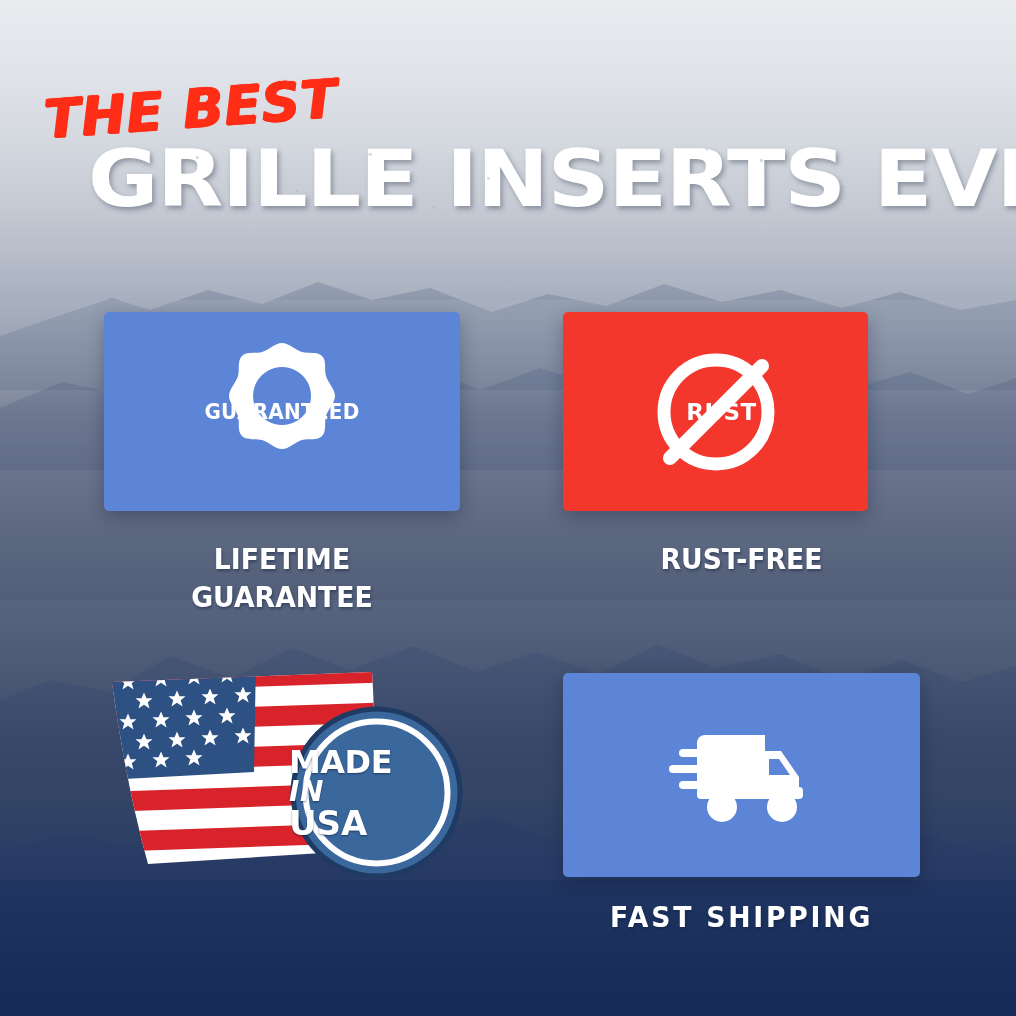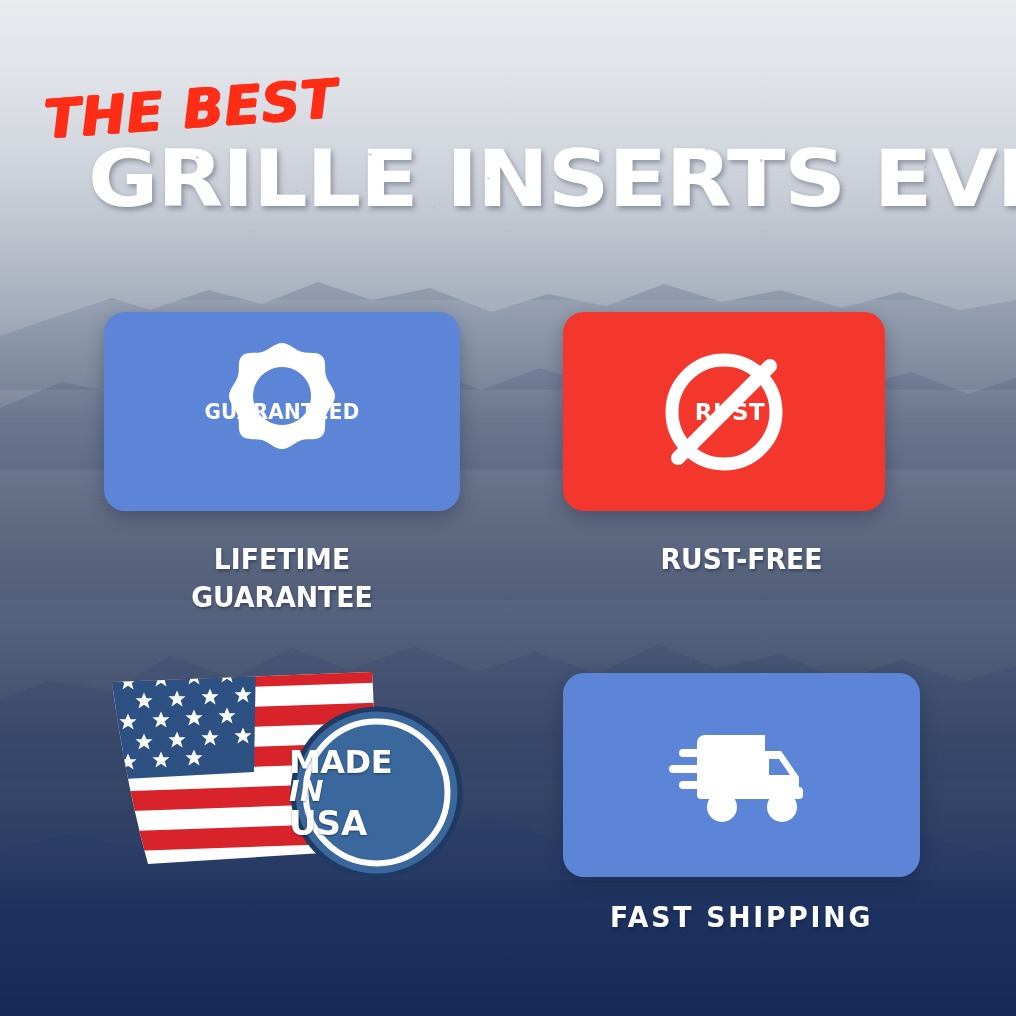--- a/index.html
+++ b/index.html
@@ -85,39 +85,39 @@
       radial-gradient(circle at 83% 58%, rgba(170,180,196,.8) 0 1.2px, transparent 1.6px),
       radial-gradient(circle at 92% 34%, rgba(170,180,196,.85) 0 1.4px, transparent 1.8px),
       radial-gradient(circle at 18% 80%, rgba(170,180,196,.7) 0 1px, transparent 1.4px),
       radial-gradient(circle at 38% 84%, rgba(170,180,196,.7) 0 1.3px, transparent 1.7px),
       radial-gradient(circle at 68% 12%, rgba(170,180,196,.7) 0 1.1px, transparent 1.5px);
     mix-blend-mode:normal;
   }
 
   
   .card{
-    position:absolute;border-radius:21px;
+    position:absolute;border-radius:5px;
     box-shadow:0 6px 18px rgba(10,22,48,.30);
   }
   .card-blue{background:#5C85D8;}
   .card-red{background:#F4372D;}
 
   .cap{
     position:absolute;text-align:center;color:#FFFFFF;
     font-family:"DejaVu Sans", sans-serif;
     font-weight:700;font-size:29px;line-height:1.32;
     text-shadow:1px 2px 3px rgba(16,30,60,.45);
     transform:scaleX(.92);
   }
 
   
   #card-guarantee{left:104px;top:312px;width:356px;height:199px;}
   #cap-guarantee{left:104px;top:540px;width:356px;}
   
-  #card-rust{left:563px;top:312px;width:305px;height:199px;padding-left:17px;}
+  #card-rust{left:563px;top:312px;width:305px;height:199px;}
   #cap-rust{left:563px;top:540px;width:357px;}
   
   #usa-group{position:absolute;left:104px;top:668px;width:370px;height:215px;}
   
   #card-ship{left:563px;top:673px;width:357px;height:204px;}
   #cap-ship{left:563px;top:898px;width:357px;}
   #cap-ship .capline{letter-spacing:3px;}
 
   .icon-center{
     position:absolute;left:0;top:0;width:100%;height:100%;

